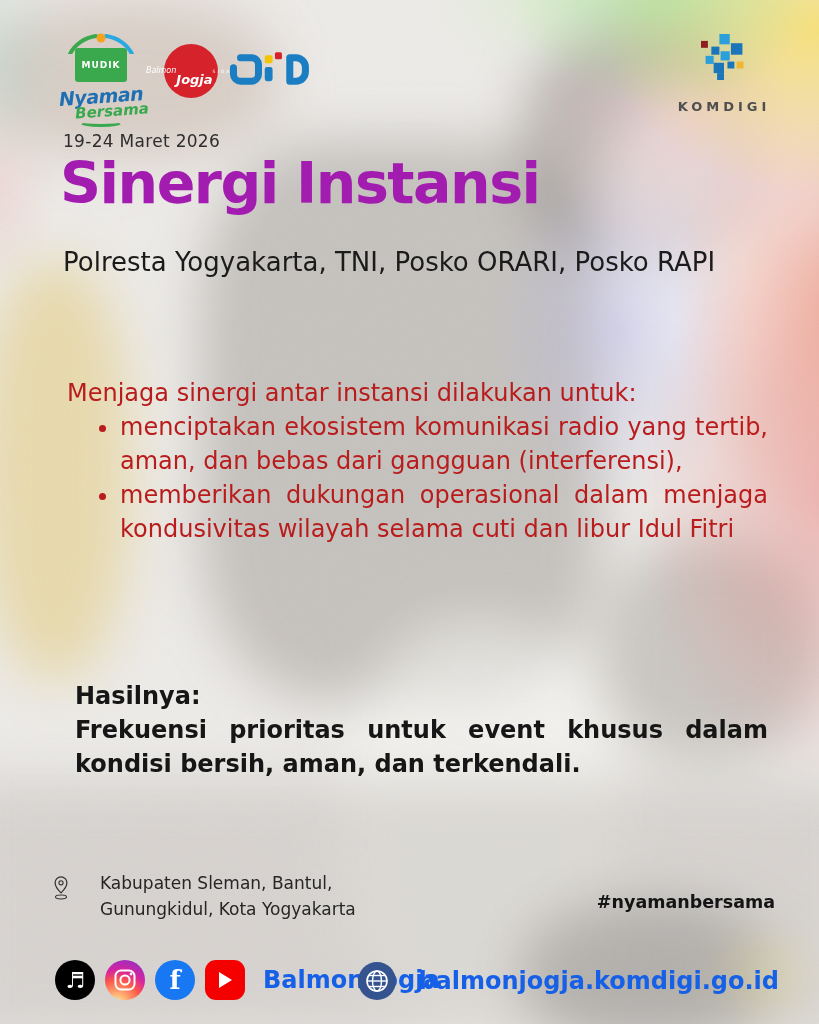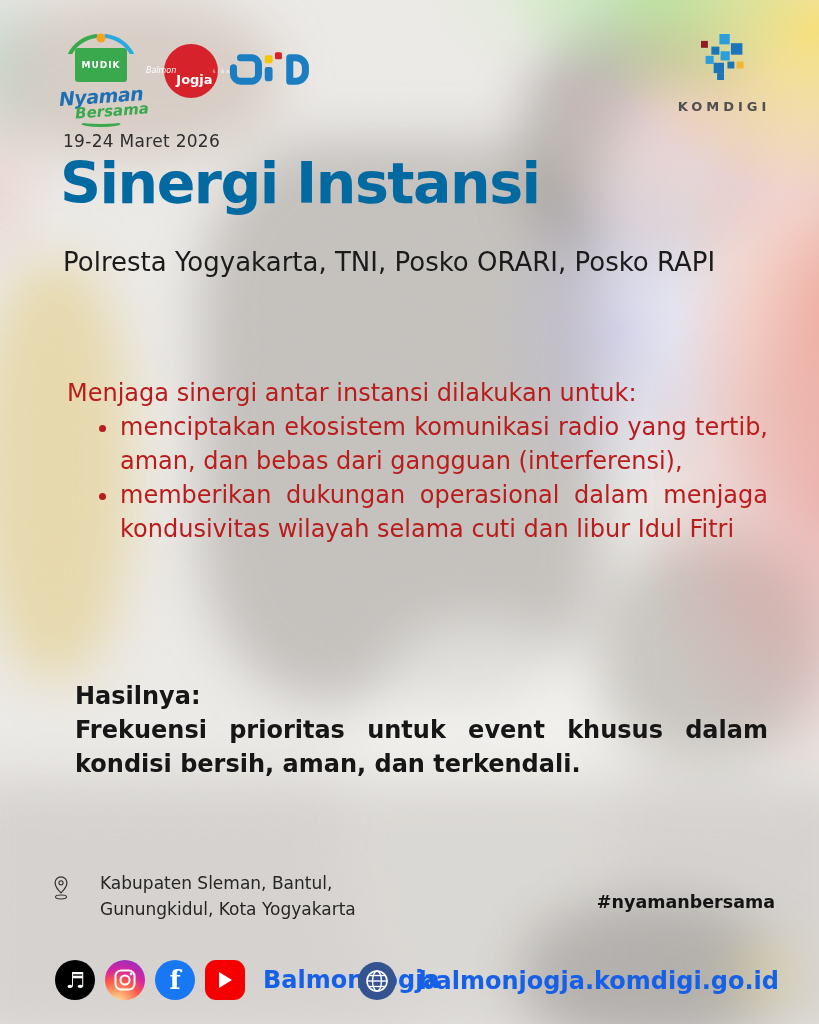--- a/index.html
+++ b/index.html
@@ -46,29 +46,29 @@
                letter-spacing:1px; padding:12px 6px; border-radius:3px; position:relative; top:-6px; }
   .mudik .nyaman{ color:#1f6fb5; font-style:italic; font-weight:bold; font-size:19px;
                   line-height:16px; transform:rotate(-4deg); letter-spacing:-.5px; }
   .mudik .bersama{ color:#3aa94e; font-style:italic; font-weight:bold; font-size:15px;
                    line-height:14px; transform:rotate(-4deg); margin-left:22px; }
   .mudik .smile{ width:44px; height:9px; border:3px solid transparent;
                  border-bottom:3px solid #3aa94e; border-radius:50%; margin:0 auto; }
   .balmon{ width:54px; height:54px; border-radius:50%; background:#d6222b; color:#fff;
            display:flex; flex-direction:row; align-items:center; justify-content:center; line-height:1; }
   .balmon .l1{ font-style:italic; font-size:8px; }
-  .balmon .l2{ font-weight:800; font-size:13px; margin-top:16px; }
+  .balmon .l2{ font-style:italic; font-weight:800; font-size:13px; margin-top:16px; }
   .balmon .l3{ font-size:4.5px; letter-spacing:2px; margin-top:2px; }
   .djid{ width:86px; height:46px; }
   .komdigi{ position:absolute; right:40px; top:34px; width:110px; text-align:center; }
   .komdigi .word{ font-size:13px; font-weight:bold; letter-spacing:4px; color:#4f4f4f; margin-top:15px; }
   
   .date{ position:absolute; left:63px; top:131px; font-size:17px; color:#2e2e2e; letter-spacing:.3px; }
   .title{ position:absolute; left:60px; top:150px; font-size:57px; font-weight:800;
-          color:#0369a1; letter-spacing:-1.5px; }
+          color:#a21caf; letter-spacing:-1.5px; }
   .subtitle{ position:absolute; left:63px; top:247px; font-size:26px; color:#1b1b1b; }
   .body-copy{ position:absolute; left:67px; right:51px; top:376px;
               font-size:24px; line-height:34px; color:#b91c1c; }
   .body-copy ul{ margin:0; padding-left:53px; text-align:justify; }
   .body-copy ul li{ margin:0; }
   .result{ position:absolute; left:75px; right:51px; top:679px; font-weight:bold;
            font-size:24px; line-height:34px; color:#161616; }
   .result .result-text{ text-align:justify; }
   
   .location{ position:absolute; left:52px; top:870px; display:flex; gap:30px; width:390px;justify-content:center; }

